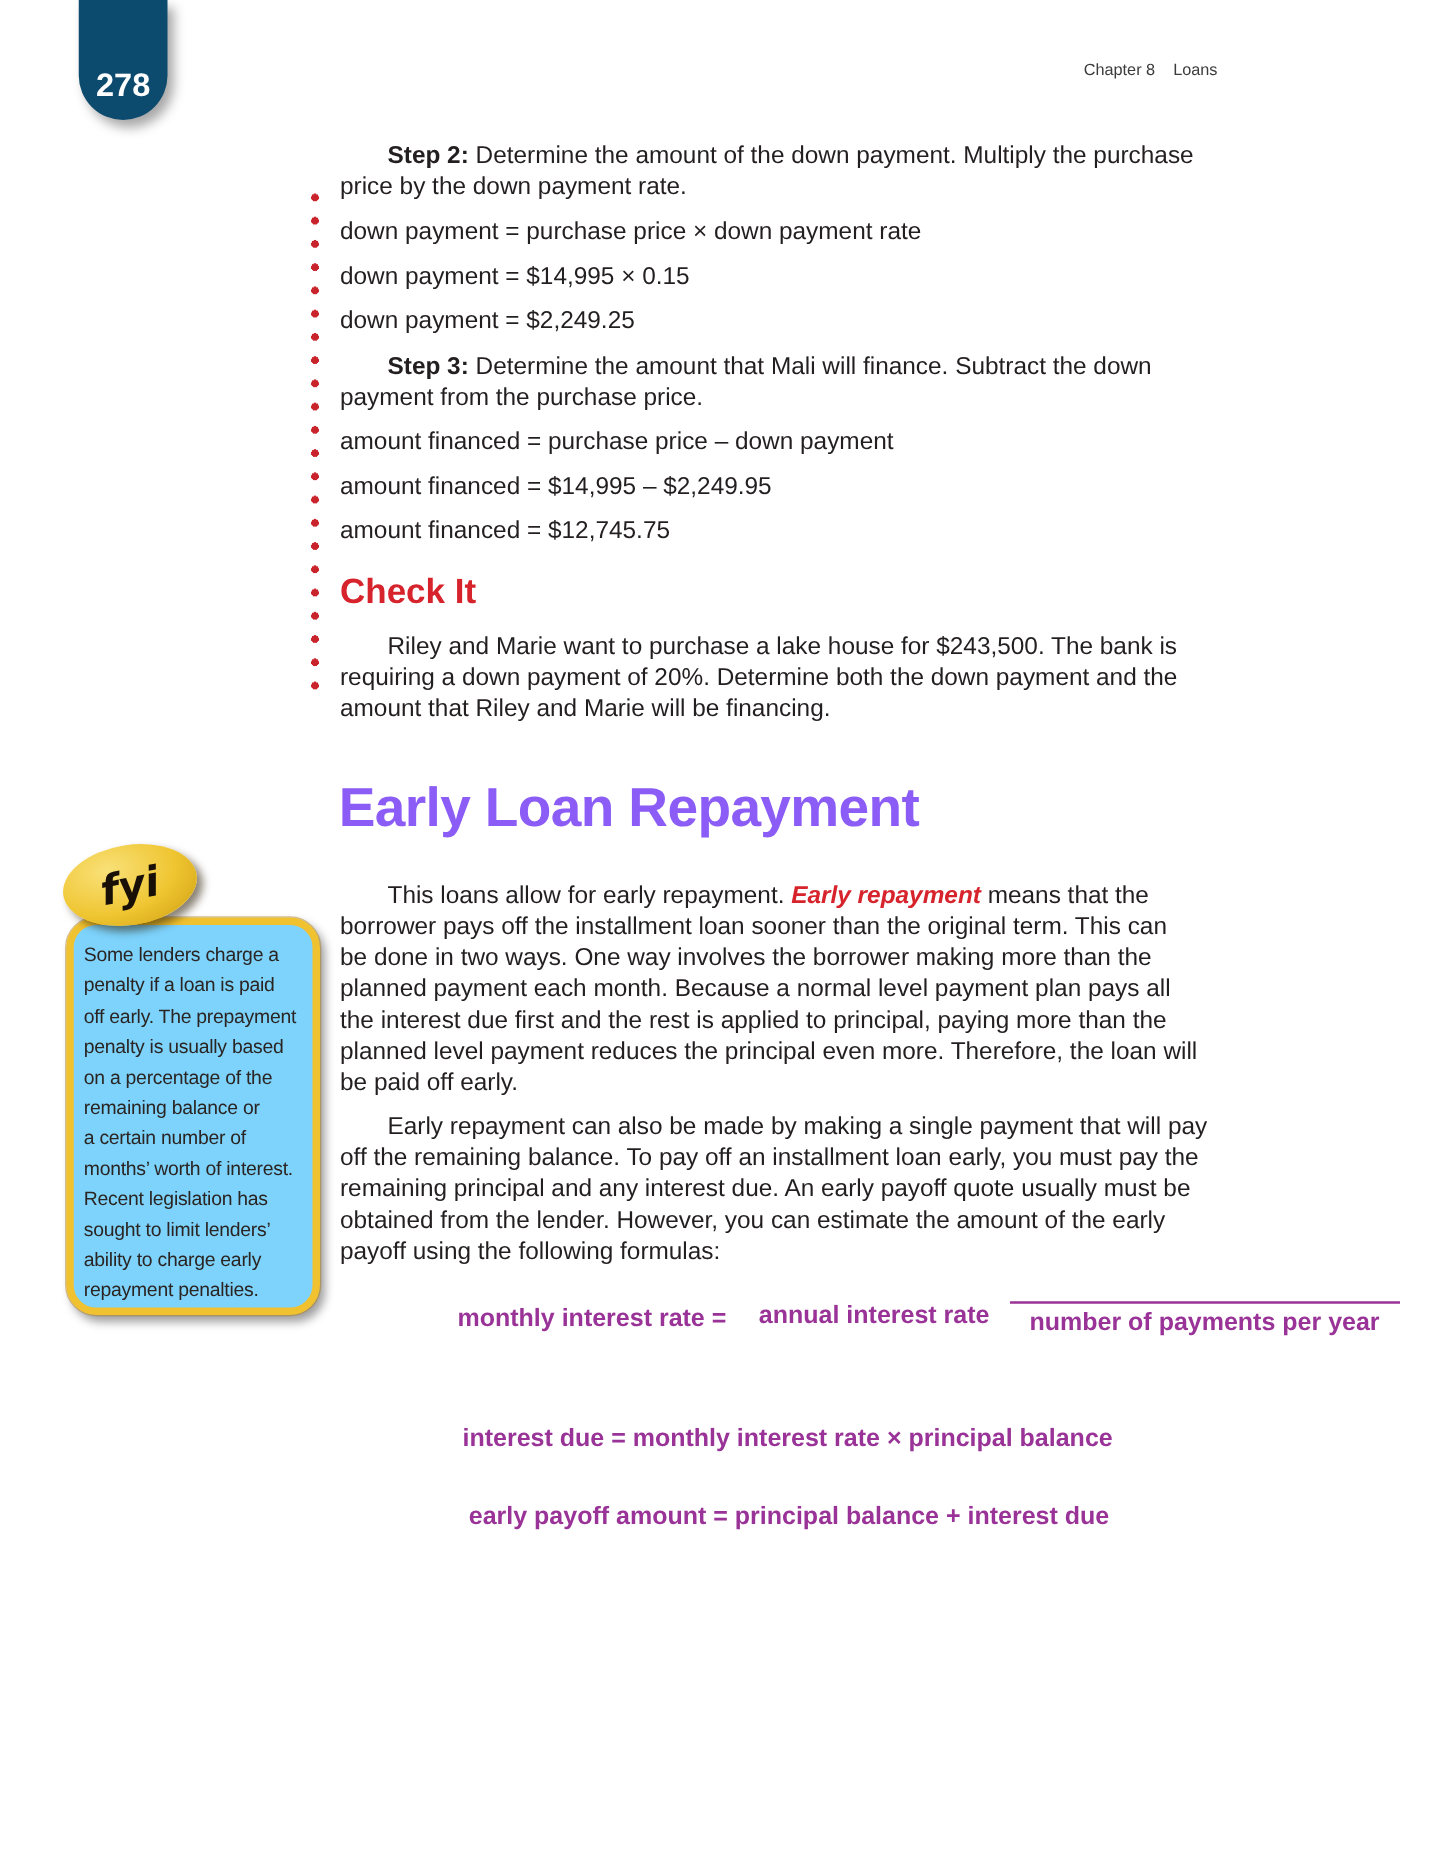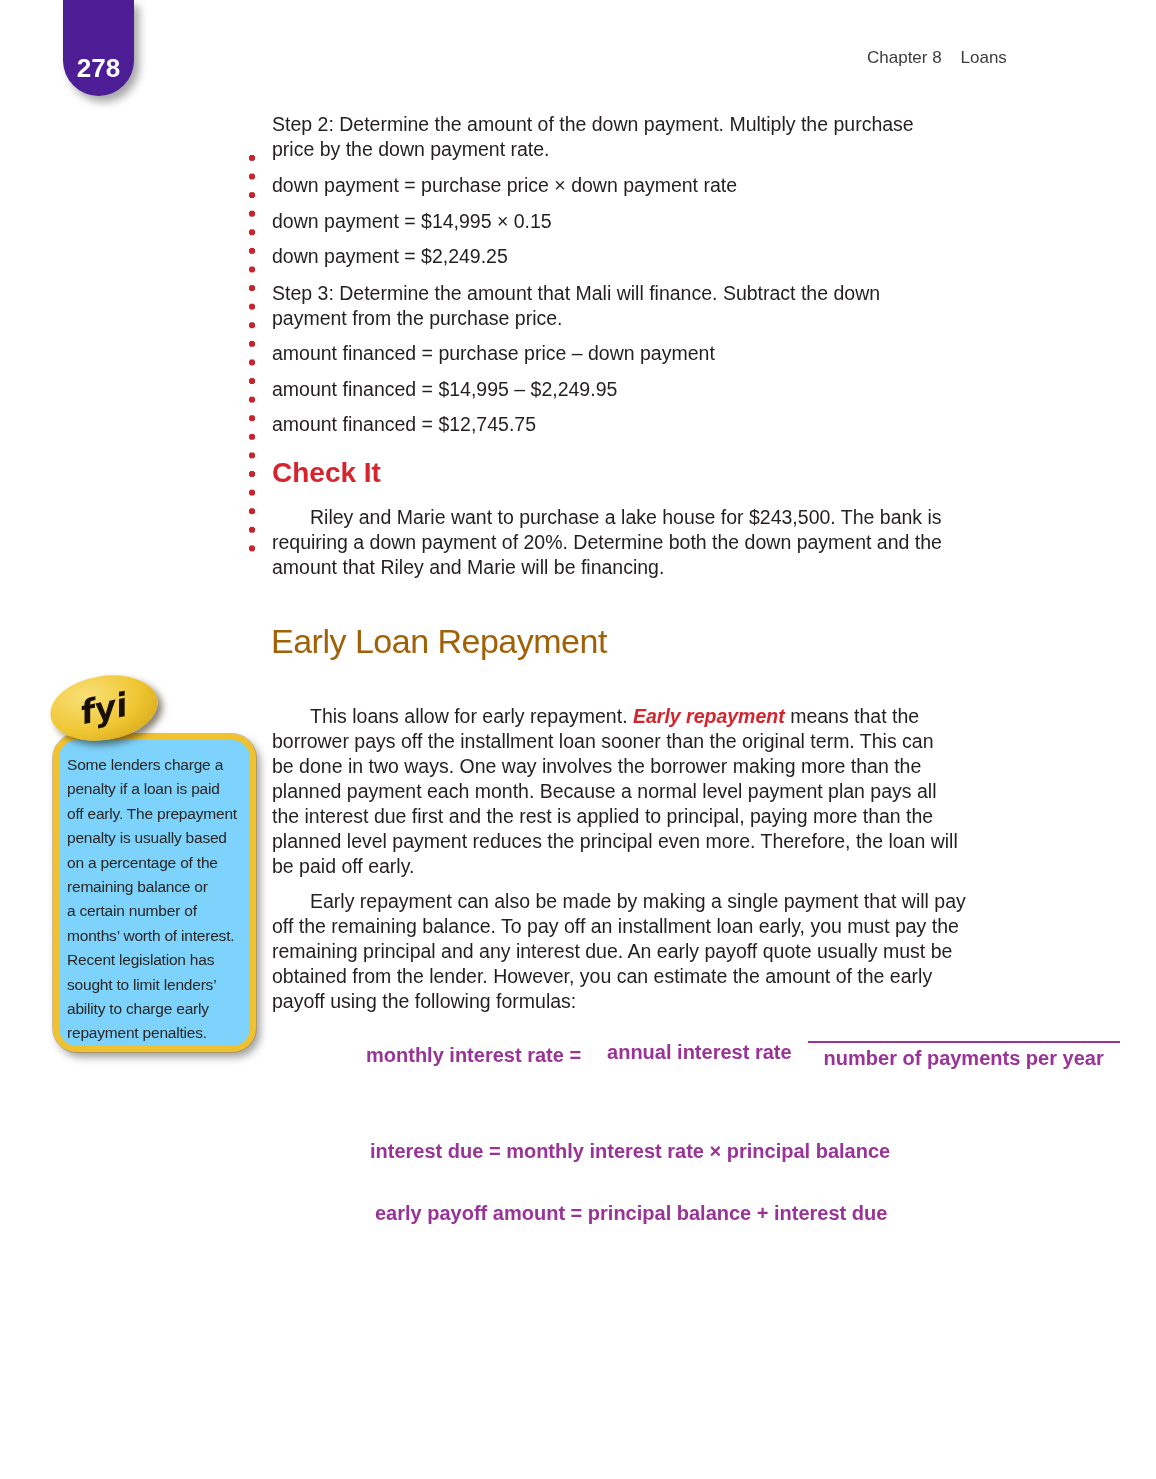--- a/index.html
+++ b/index.html
@@ -9,57 +9,57 @@
     position:relative;
     font-family:"Liberation Sans",sans-serif;
     color:#231f20;
     overflow:hidden;
   }
   .abs{position:absolute;}
 
   
   .page-tab{
     left:63px;top:0;width:71px;height:96px;
-    background:#4c1d95;
+    background:#0c4a6e;
     border-radius:0 0 36px 36px;
     box-shadow:5px 6px 9px rgba(0,0,0,0.35);
     display:flex;align-items:flex-end;justify-content:center;
     padding-bottom:12px;box-sizing:border-box;
     color:#ffffff;font-weight:bold;font-size:26px;
   }
 
   .chapter-header{
     top:48px;left:867px;
-    font-size:17px;color:#3c3c3c;
+    font-size:13px;color:#3c3c3c;
     white-space:pre;
   }
 
   
   .dotted-line{
     left:248px;top:154px;width:8px;height:401px;
     background-image:radial-gradient(circle 3.1px at 4px 4px,#c9232b 97%,rgba(201,35,43,0) 100%);
     background-size:8px 18.6px;
     background-repeat:repeat-y;
   }
 
   .tline{
     position:absolute;left:272px;
     font-size:19.5px;line-height:25px;
     white-space:nowrap;
   }
   .indent{padding-left:38px;}
-  .step-label{font-weight:normal;}
+  .step-label{font-weight:bold;margin-left:38px;}
 
   .check-heading{
     position:absolute;left:272px;top:457px;
     font-size:28px;font-weight:bold;color:#d7232b;
   }
   .section-title{
     position:absolute;left:271px;top:622px;
-    font-size:34px;font-weight:normal;color:#a16207;
+    font-size:44px;font-weight:bold;color:#8b5cf6;
     letter-spacing:-0.5px;white-space:nowrap;
   }
   .term-red{color:#d7232b;font-weight:bold;font-style:italic;}
 
   
   .fyi-oval{
     left:50px;top:676px;width:108px;height:64px;
     border-radius:50%;
     transform:rotate(-9deg);
     background:radial-gradient(ellipse at 35% 28%,#f9e179 0%,#efc531 55%,#cd9d10 100%);

